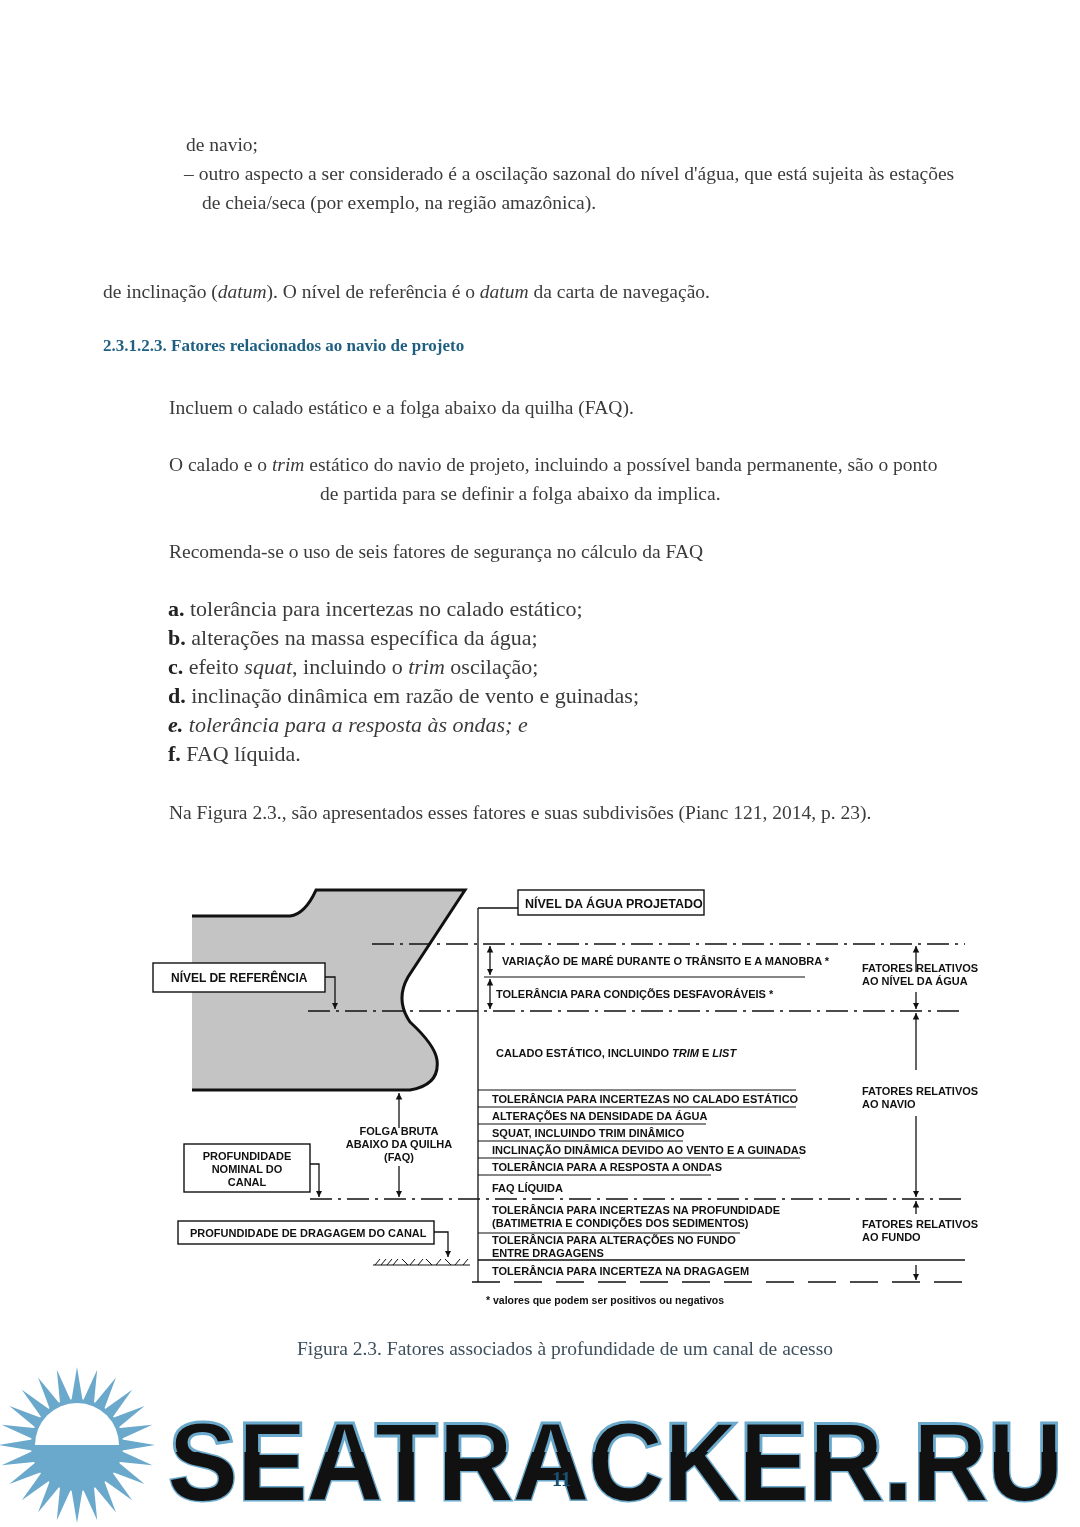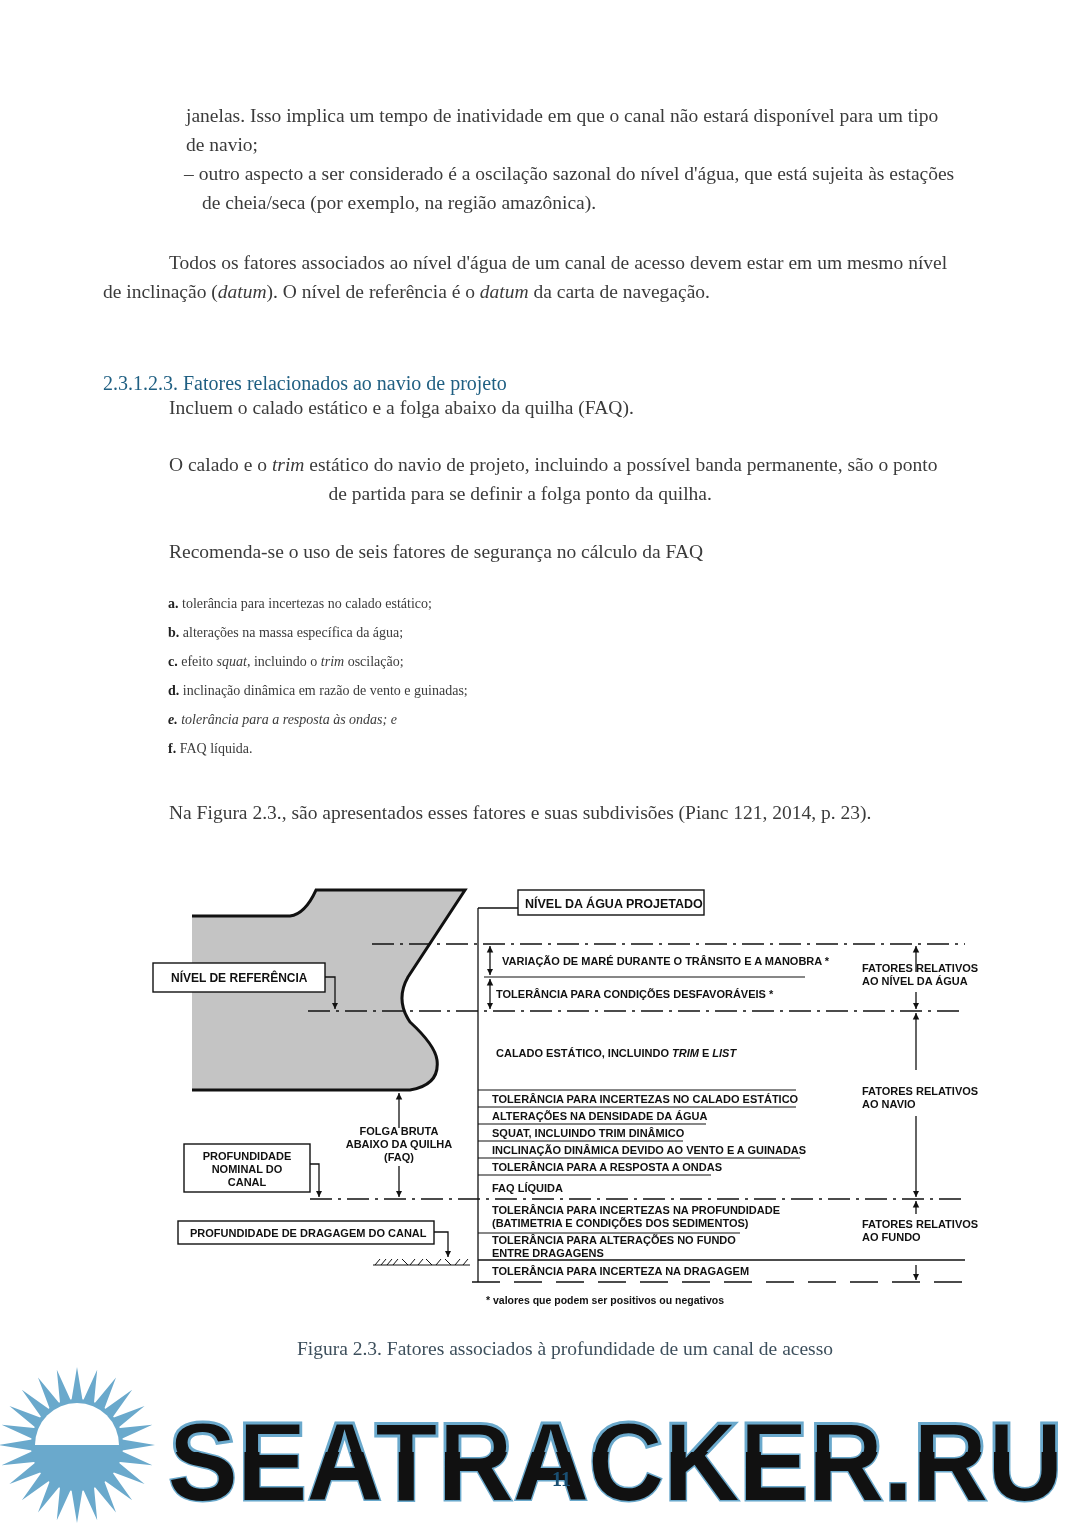--- a/index.html
+++ b/index.html
@@ -1,50 +1,50 @@
 <!DOCTYPE html>
 <html><head>
 <meta charset="utf-8">
 <style>
   html, body { margin: 0; padding: 0; background: #ffffff; }
   body { width: 1080px; height: 1527px; position: relative; overflow: hidden;
          font-family: "Liberation Serif", "DejaVu Serif", serif; color: #3a3a3a; }
   .p { position: absolute; font-size: 19.5px; line-height: 29px; color: #3b3b3b; margin: 0; }
   .p i { font-style: italic; }
-  .h { position: absolute; left: 103px; top: 336px; font-size: 20px; font-weight: normal; color: #1f5f82; margin-top: 36px; }
-  .li { position: absolute; left: 168px; font-size: 14px; color: #3b3b3b; }
+  .h { position: absolute; left: 103px; top: 336px; font-size: 17px; font-weight: bold; color: #1f5f82; }
+  .li { position: absolute; left: 168px; font-size: 22px; color: #3b3b3b; }
   .li b { color: #222; }
   .cap { position: absolute; left: 0; width: 1130px; text-align: center; font-size: 19.5px; color: #3d4f5c; line-height: 29px; }
   svg text { font-family: "Liberation Sans", "DejaVu Sans", sans-serif; font-weight: bold; fill: #111; }
   .wm { position: absolute; left: 0; top: 1362px; width: 1080px; height: 165px; }
   .pagenum { position: absolute; left: 552px; top: 1468px; font-size: 20px; font-weight: bold; color: #1a4f72; }
 </style>
 </head>
 <body>
 
 <p class="p" style="left:186px; top:101px;">
-  <span>janelas. Isso implica um tempo de inatividade em que o canal não estará disponível para um tipo</span><br>
+  <br>
   <span>de navio;</span>
 </p>
 <p class="p" style="left:184px; top:159px;">
   <span>–  outro aspecto a ser considerado é a oscilação sazonal do nível d'água, que está sujeita às estações</span><br>
   <span style="padding-left:18px">de cheia/seca (por exemplo, na região amazônica).</span>
 </p>
 <p class="p" style="left:103px; top:248px;">
-  <span style="padding-left:66px">Todos os fatores associados ao nível d'água de um canal de acesso devem estar em um mesmo nível</span><br>
+  <br>
   <span>de inclinação (</span><i>datum</i><span>). O nível de referência é o </span><i>datum</i><span> da carta de navegação.</span>
 </p>
 
 <div class="h">2.3.1.2.3. Fatores relacionados ao navio de projeto</div>
 
 <p class="p" style="left:169px; top:393px;">Incluem o calado estático e a folga abaixo da quilha (FAQ).</p>
 
 <p class="p" style="left:103px; top:450px;text-align:center;">
   <span style="padding-left:66px">O calado e o </span><i>trim</i><span> estático do navio de projeto, incluindo a possível banda permanente, são o ponto</span><br>
-  <span>de partida para se definir a folga ponto da quilha.</span>
+  <span>de partida para se definir a folga abaixo da implica.</span>
 </p>
 
 <p class="p" style="left:169px; top:537px;">Recomenda-se o uso de seis fatores de segurança no cálculo da FAQ</p>
 
 <div class="li" style="top:596px;"><b>a.</b><span> tolerância para incertezas no calado estático;</span></div>
 <div class="li" style="top:625px;"><b>b.</b><span> alterações na massa específica da água;</span></div>
 <div class="li" style="top:654px;"><b>c.</b><span> efeito </span><i>squat</i><span>, incluindo o </span><i>trim</i><span> oscilação;</span></div>
 <div class="li" style="top:683px;"><b>d.</b><span> inclinação dinâmica em razão de vento e guinadas;</span></div>
 <div class="li" style="top:712px;font-style:italic;"><b>e.</b><span> tolerância para a resposta às ondas; e</span></div>
 <div class="li" style="top:741px;"><b>f.</b><span> FAQ líquida.</span></div>

